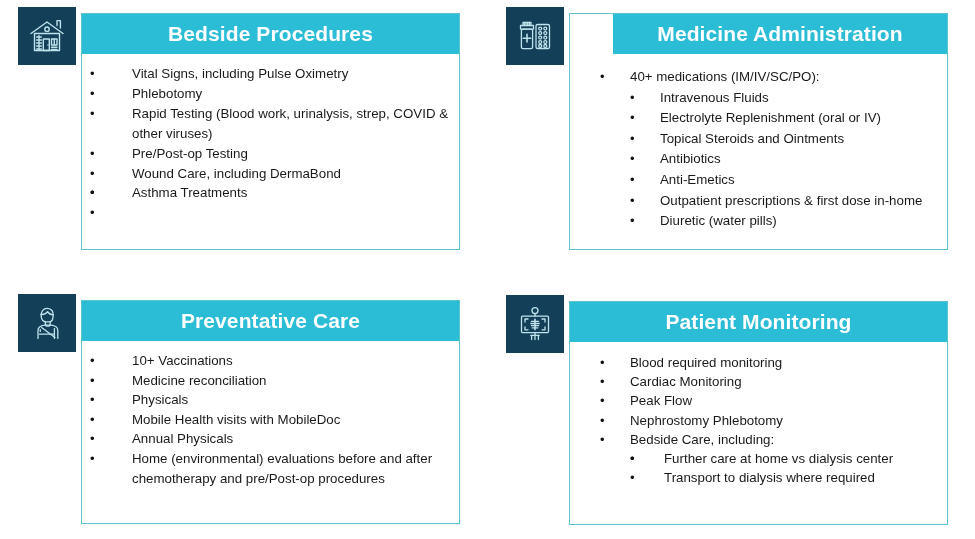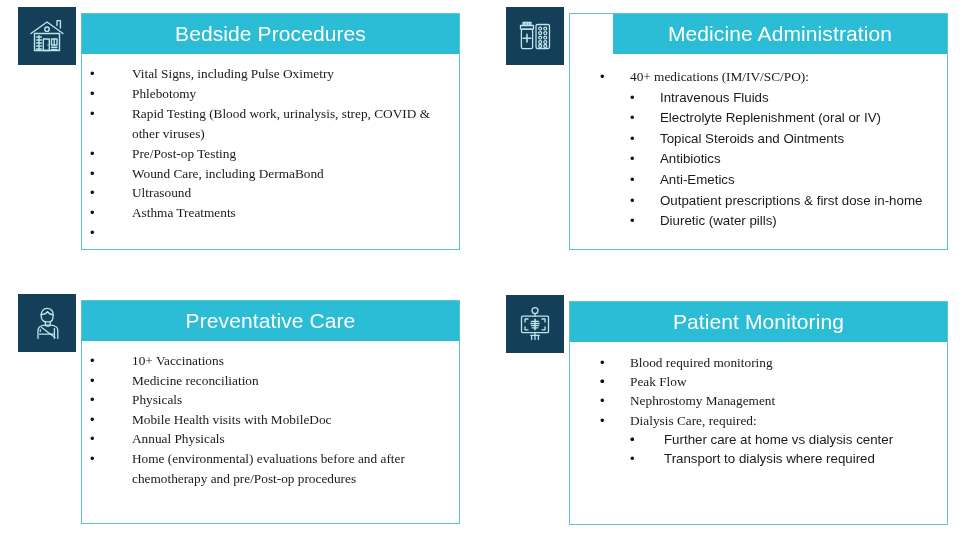--- a/index.html
+++ b/index.html
@@ -51,21 +51,21 @@
     border: 1.5px solid #5BC4CE;
     box-sizing: border-box;
     background: #ffffff;
     display: flex;
     flex-direction: column;
   }
 
   .card-header {
     background: #2BBDD6;
     color: #ffffff;
-    font-weight: normal;
+    font-weight: bold;
     text-align: center;
     letter-spacing: .1px;
     flex: 0 0 auto;
     display: flex;
     align-items: center;
     justify-content: center;
   }
 
   .card-content {
     flex: 1 1 auto;
@@ -88,21 +88,20 @@
     position: absolute;
     left: 0;
     top: 0;
     width: 14px;
     text-align: left;
     color: #111111;
     line-height: inherit;
   }
   ul.bullets > li > .li-text {
     display: block;
-    font-family: Liberation Serif, serif;
   }
 
   
   .lvl1 > li {
     padding-left: 42px;
   }
   .lvl1 > li > .bullet { left: 12px; }
 
   
   ul.lvl2 {
@@ -188,21 +187,20 @@
           <li>
               <span class="bullet">•</span>
               <span class="li-text">Pre/Post-op Testing</span>
             </li>
           <li>
               <span class="bullet">•</span>
               <span class="li-text">Wound Care, including DermaBond</span>
             </li>
           <li>
               <span class="bullet">•</span>
-              <span class="li-text">Ultrasound</span>
             </li>
           <li>
               <span class="bullet">•</span>
               <span class="li-text">Asthma Treatments</span>
             </li>
           <li>
               <span class="bullet">•</span>
             </li>
         </ul>
       </div>
@@ -318,32 +316,33 @@
     <div class="card-body">
       <div class="card-header">Patient Monitoring</div>
       <div class="card-content">
         <ul class="bullets lvl1">
           <li>
               <span class="bullet">•</span>
               <span class="li-text">Blood required monitoring</span>
             </li>
           <li>
               <span class="bullet">•</span>
+              <span class="li-text">Cardiac Monitoring</span>
             </li>
           <li>
               <span class="bullet">•</span>
               <span class="li-text">Peak Flow</span>
             </li>
           <li>
               <span class="bullet">•</span>
-              <span class="li-text">Nephrostomy Management</span>
+              <span class="li-text">Nephrostomy Phlebotomy</span>
             </li>
           <li>
             <span class="bullet">•</span>
-            <span class="li-text">Dialysis Care, required:</span>
+            <span class="li-text">Bedside Care, including:</span>
             <ul class="lvl2">
               <li><span class="bullet">•</span></li>
               <li><span class="bullet">•</span><span>Further care at home vs dialysis center</span></li>
               <li><span class="bullet">•</span><span>Transport to dialysis where required</span></li>
             </ul>
           </li>
         </ul>
       </div>
     </div>
   </div>

